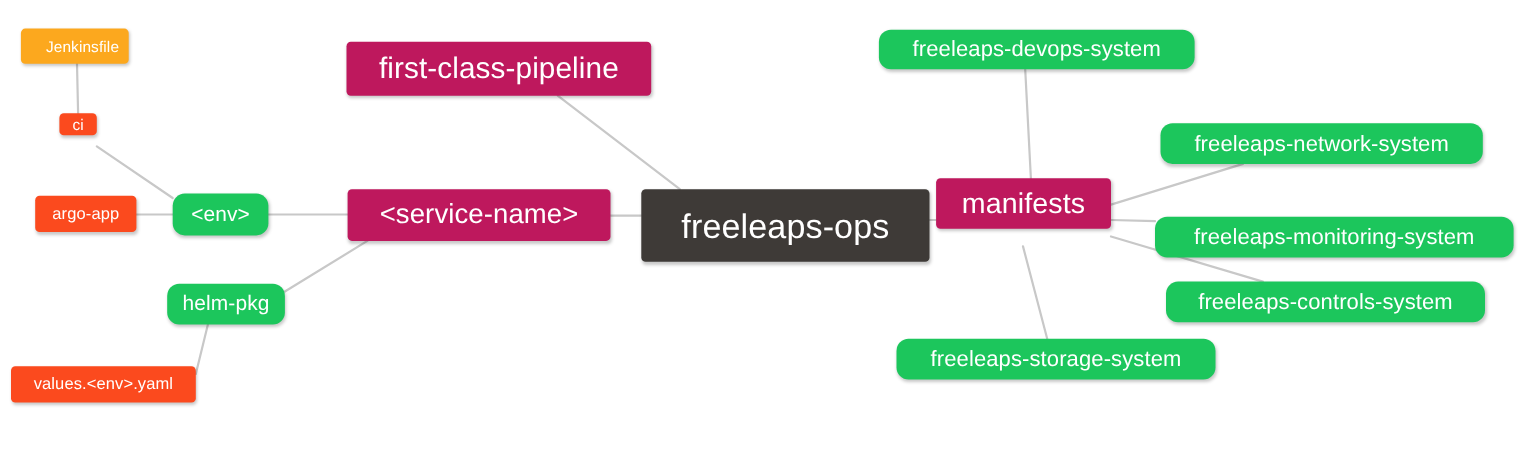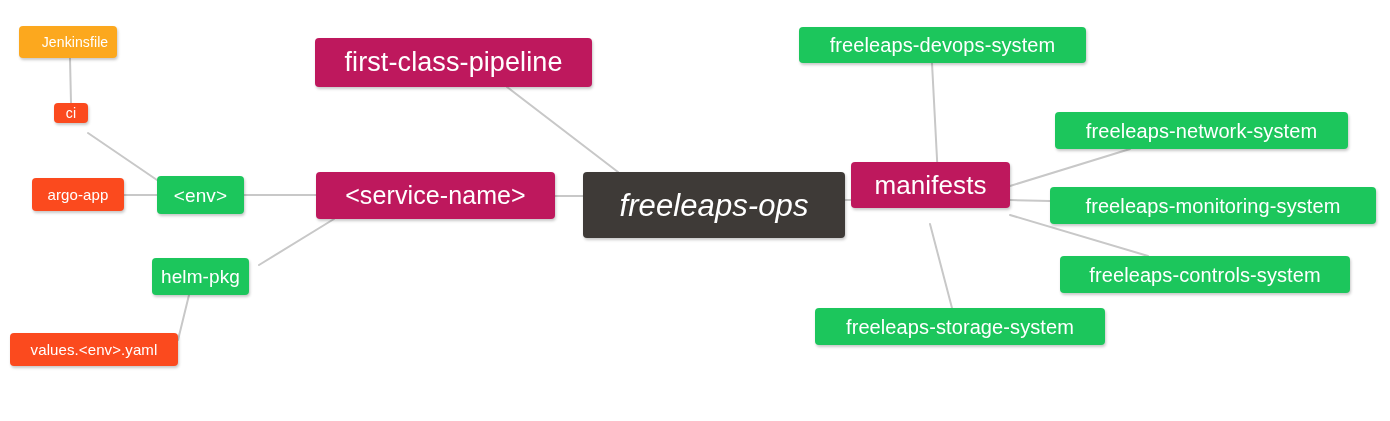--- a/index.html
+++ b/index.html
@@ -28,23 +28,23 @@
     display: flex;
     align-items: center;
     justify-content: center;
     color: #ffffff;
     white-space: nowrap;
     border-radius: 4px;
     box-shadow: 1px 2px 3px rgba(0,0,0,0.22);
     letter-spacing: 0.1px;
     line-height: 1;
   }
-  .n-root   { background: #3e3a37; font-style: italic; }
+  .n-root   { background: #3e3a37; }
   .n-blue   { background: #be185d; }
-  .n-green  { background: #1cc65c; }
+  .n-green  { background: #1cc65c; border-radius: 11px; }
   .n-red    { background: #fb4a1e; }
   .n-amber  { background: #fca81e; padding-left: 14px; }
 </style>
 </head>
 <body>
 
 <div id="canvas">
   <svg id="edges" viewBox="0 0 1390 421" width="1390" height="421" aria-hidden="true">
       <line x1="70" y1="58" x2="71" y2="103" stroke="#c8c8c8" stroke-width="2" stroke-linecap="round"></line>
       <line x1="88" y1="133" x2="157" y2="180" stroke="#c8c8c8" stroke-width="2" stroke-linecap="round"></line>
@@ -59,25 +59,25 @@
       <line x1="1010" y1="186" x2="1130" y2="149" stroke="#c8c8c8" stroke-width="2" stroke-linecap="round"></line>
       <line x1="1010" y1="200" x2="1050" y2="201" stroke="#c8c8c8" stroke-width="2" stroke-linecap="round"></line>
       <line x1="1010" y1="215" x2="1148" y2="256" stroke="#c8c8c8" stroke-width="2" stroke-linecap="round"></line>
       <line x1="930" y1="224" x2="952" y2="308" stroke="#c8c8c8" stroke-width="2" stroke-linecap="round"></line>
     </svg>
   <div id="nodes">
       <div class="node n-amber" style="left: 19px; top: 26px; width: 98px; height: 32px; font-size: 14px;">Jenkinsfile</div>
       <div class="node n-red" style="left: 54px; top: 103px; width: 34px; height: 20px; font-size: 14px;">ci</div>
       <div class="node n-red" style="left: 32px; top: 178px; width: 92px; height: 33px; font-size: 15px;">argo-app</div>
       <div class="node n-green" style="left: 157px; top: 176px; width: 87px; height: 38px; font-size: 19px;">&lt;env&gt;</div>
-      <div class="node n-green" style="left: 152px; top: 258px; width: 97px; height: 37px; font-size: 19px; text-align: right;">helm-pkg</div>
+      <div class="node n-green" style="left: 152px; top: 258px; width: 107px; height: 37px; font-size: 19px; text-align: right;">helm-pkg</div>
       <div class="node n-red" style="left: 10px; top: 333px; width: 168px; height: 33px; font-size: 15px;">values.&lt;env&gt;.yaml</div>
       <div class="node n-blue" style="left: 315px; top: 38px; width: 277px; height: 49px; font-size: 27px;">first-class-pipeline</div>
       <div class="node n-blue" style="left: 316px; top: 172px; width: 239px; height: 47px; font-size: 25px;">&lt;service-name&gt;</div>
       <div class="node n-root" style="left: 583px; top: 172px; width: 262px; height: 66px; font-size: 31px;">freeleaps-ops</div>
       <div class="node n-blue" style="left: 851px; top: 162px; width: 159px; height: 46px; font-size: 26px;">manifests</div>
       <div class="node n-green" style="left: 799px; top: 27px; width: 287px; height: 36px; font-size: 20px;">freeleaps-devops-system</div>
       <div class="node n-green" style="left: 1055px; top: 112px; width: 293px; height: 37px; font-size: 20px;">freeleaps-network-system</div>
-      <div class="node n-green" style="left: 1050px; top: 187px; width: 326px; height: 37px; font-size: 20px;">freeleaps-monitoring-system</div>
+      <div class="node n-green" style="left: 1050px; top: 197px; width: 326px; height: 37px; font-size: 20px;">freeleaps-monitoring-system</div>
       <div class="node n-green" style="left: 1060px; top: 256px; width: 290px; height: 37px; font-size: 20px;">freeleaps-controls-system</div>
       <div class="node n-green" style="left: 815px; top: 308px; width: 290px; height: 37px; font-size: 20px;">freeleaps-storage-system</div>
     </div>
 </div>
 
 </body></html>

